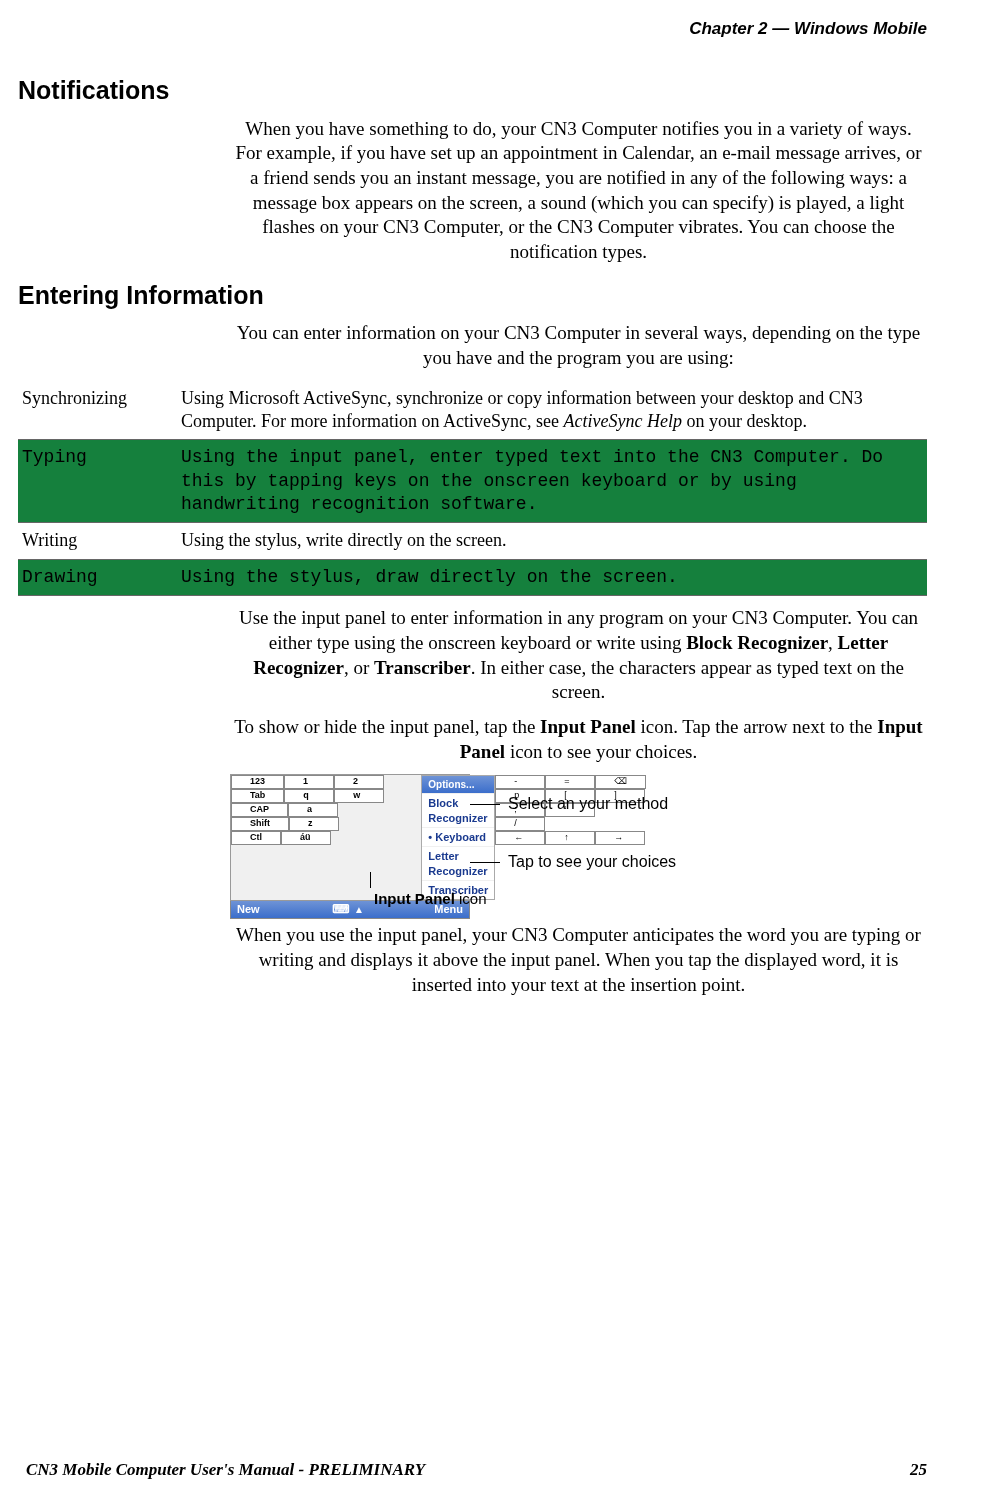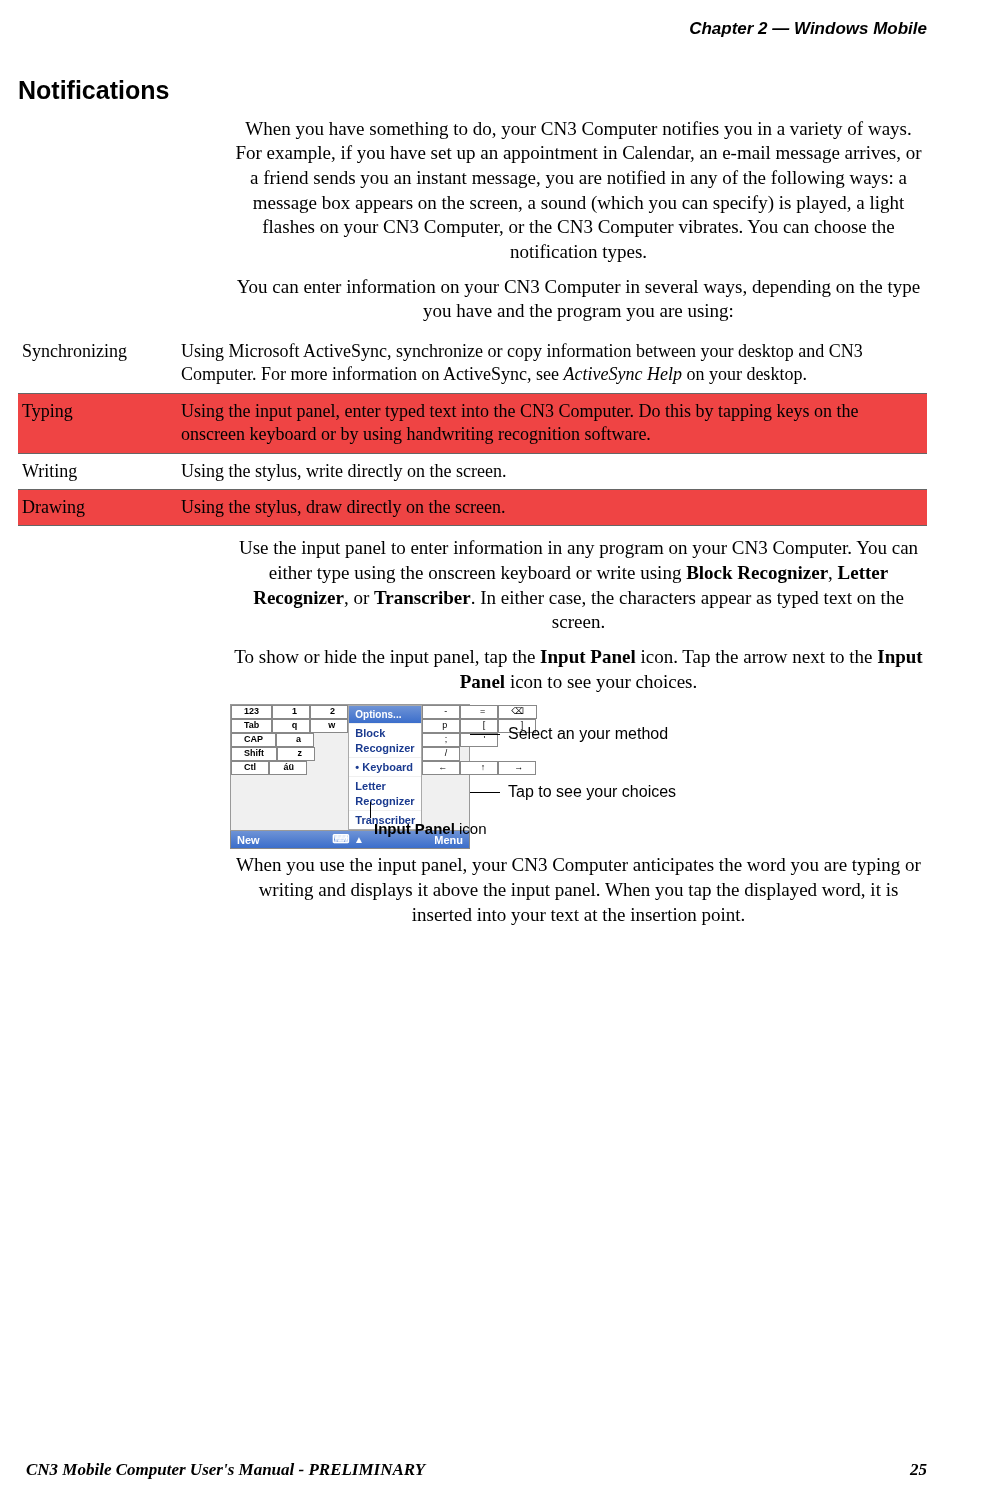--- a/index.html
+++ b/index.html
@@ -54,21 +54,22 @@
       padding: 6px 10px 6px 4px;
       vertical-align: top;
       border-bottom: 1px solid #666;
     }
     table.infotable td:first-child {
       width: 145px;
       white-space: nowrap;
       margin-left: 8px;
     }
     table.infotable tr.shaded td {
-      background: #ef4444;
+      background: #15803d;
+      font-family: Liberation Mono, monospace;
     }
     .figure-wrap {
       margin: 10px 55px 14px 230px;
       position: relative;
       height: 135px;
     }
     .figure {
       position: absolute;
       left: 0;
       top: 0;
@@ -86,33 +87,34 @@
       font-family: Arial, sans-serif;
       font-size: 9px;
       font-weight: bold;
     }
     .kbd-row {
       display: flex;
     }
     .kbd-key {
       border: 1px solid #888;
       background: #fff;
-      padding: 1px 12px;
+      padding: 1px 18px;
       min-width: 12px;
-      text-align: right;
+      text-align: left;
       line-height: 1.1;
     }
     .popup {
       background: #fff;
       border: 1px solid #aaa;
       flex: 1;
       font-family: "Tahoma", "Arial", sans-serif;
       font-size: 11px;
       color: #1a3a8f;
       font-weight: bold;
+      margin-left: 37px;
     }
     .popup-header {
       background: linear-gradient(#6e93d6, #3b6ecb);
       color: #fff;
       padding: 2px 6px;
       font-size: 10px;
     }
     .popup-item {
       padding: 2px 6px;
       border-top: 1px solid #f0f0f0;
@@ -194,20 +196,21 @@
 <body>
 
 <div class="header">
   <span>Chapter 2 —  Windows Mobile</span>
 </div>
 
 <div class="content">
   <h2 class="section">Notifications</h2>
   <p class="body">When you have something to do, your CN3 Computer notifies you in a variety of ways. For example, if you have set up an appointment in Calendar, an e-mail message arrives, or a friend sends you an instant message, you are notified in any of the following ways: a message box appears on the screen, a sound (which you can specify) is played, a light flashes on your CN3 Computer, or the CN3 Computer vibrates. You can choose the notification types.</p>
 
+  <h2 class="section">Entering Information</h2>
   <p class="body">You can enter information on your CN3 Computer in several ways, depending on the type you have and the program you are using:</p>
 
   <table class="infotable">
     <tbody>
         <tr>
       <td>Synchronizing</td>
       <td>
         <span>Using Microsoft ActiveSync, synchronize or copy information between your desktop and CN3 Computer. For more information on ActiveSync, see </span><span class="italic">ActiveSync Help</span><span> on your desktop.</span>
       </td>
     </tr>

